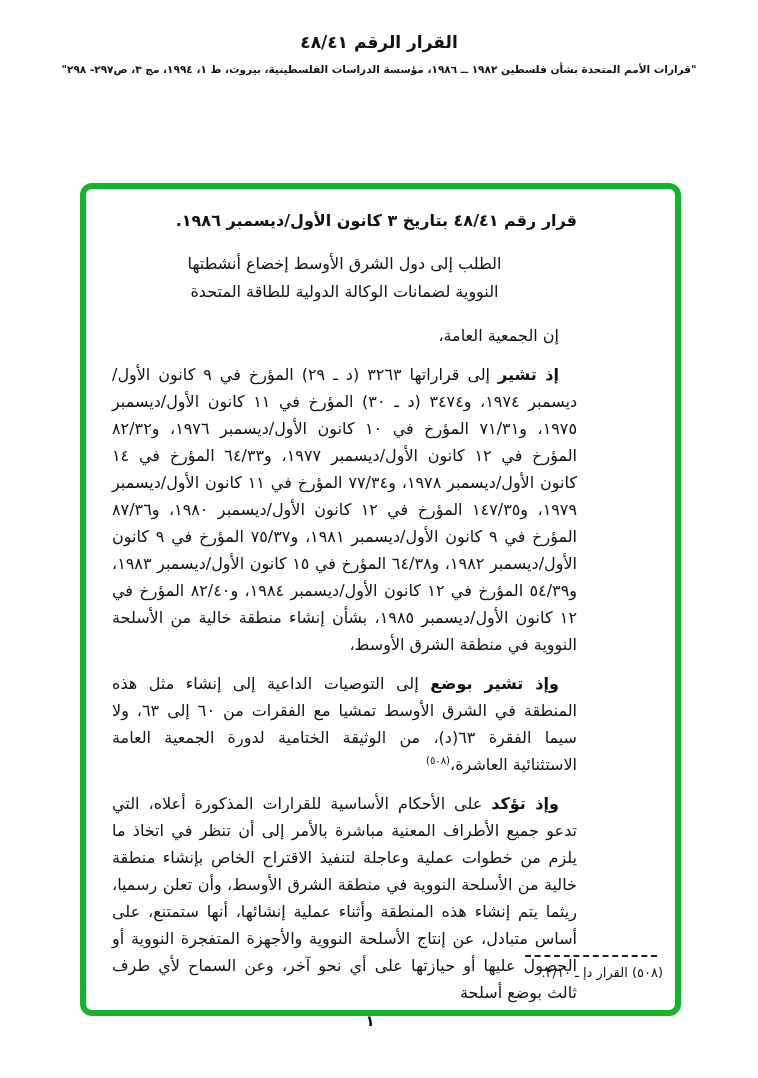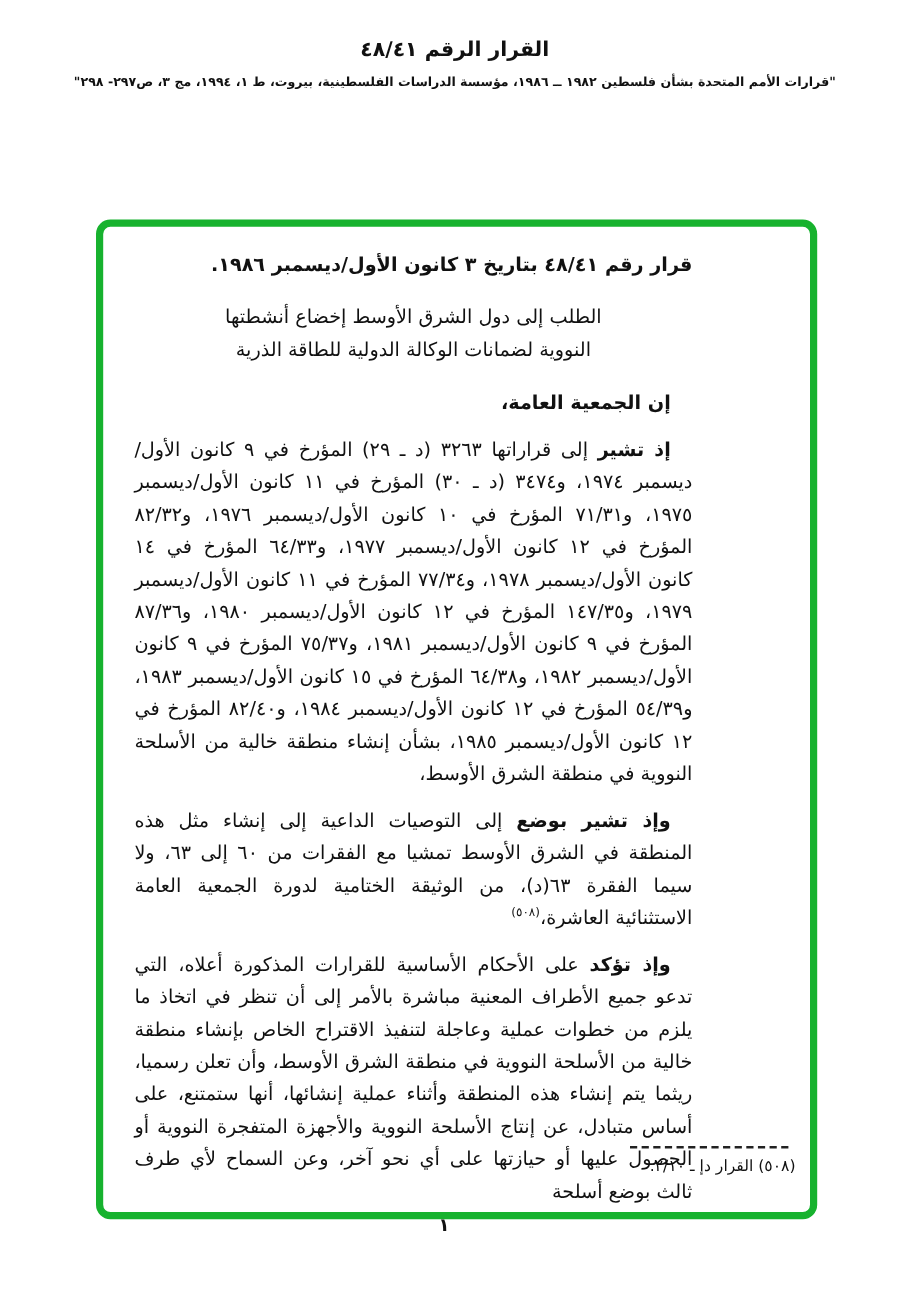--- a/index.html
+++ b/index.html
@@ -47,21 +47,21 @@
     text-align: right;
   }
   .res-heading {
     margin: 0;
     font-weight: normal;
     text-align: center;
     line-height: 28px;
   }
   .opening {
     margin: 16px 0 0 0;
-    font-weight: bold;
+    font-weight: normal;
     text-indent: 18px;
   }
   .para {
     margin: 12px 0 0 0;
     text-align: justify;
     text-indent: 18px;
   }
   .lead { font-weight: bold; }
   sup.fn-ref {
     font-size: 10px;
@@ -102,21 +102,21 @@
 
   <div class="doc-source">"قرارات الأمم المتحدة بشأن فلسطين ١٩٨٢ ــ ١٩٨٦، مؤسسة الدراسات الفلسطينية، بيروت، ط ١، ١٩٩٤، مج ٣، ص٢٩٧- ٢٩٨"</div>
 
   <div class="green-box">
     <div class="res-body">
 
       <p class="date-line">قرار رقم ٤٨/٤١ بتاريخ ٣ كانون الأول/ديسمبر ١٩٨٦.</p>
 
       <p class="res-heading">الطلب إلى دول الشرق الأوسط إخضاع أنشطتها</p>
 
-      <p class="res-heading">النووية لضمانات الوكالة الدولية للطاقة الذرية</p>
+      <p class="res-heading">النووية لضمانات الوكالة الدولية للطاقة المتحدة</p>
 
       <p class="opening">إن الجمعية العامة،</p>
 
       <p class="para"><span class="lead">إذ تشير</span><span> إلى قراراتها ٣٢٦٣ (د ـ ٢٩) المؤرخ في ٩ كانون الأول/ديسمبر ١٩٧٤، و٣٤٧٤ (د ـ ٣٠) المؤرخ في ١١ كانون الأول/ديسمبر ١٩٧٥، و٧١/٣١ المؤرخ في ١٠ كانون الأول/ديسمبر ١٩٧٦، و٨٢/٣٢ المؤرخ في ١٢ كانون الأول/ديسمبر ١٩٧٧، و٦٤/٣٣ المؤرخ في ١٤ كانون الأول/ديسمبر ١٩٧٨، و٧٧/٣٤ المؤرخ في ١١ كانون الأول/ديسمبر ١٩٧٩، و١٤٧/٣٥ المؤرخ في ١٢ كانون الأول/ديسمبر ١٩٨٠، و٨٧/٣٦ المؤرخ في ٩ كانون الأول/ديسمبر ١٩٨١، و٧٥/٣٧ المؤرخ في ٩ كانون الأول/ديسمبر ١٩٨٢، و٦٤/٣٨ المؤرخ في ١٥ كانون الأول/ديسمبر ١٩٨٣، و٥٤/٣٩ المؤرخ في ١٢ كانون الأول/ديسمبر ١٩٨٤، و٨٢/٤٠ المؤرخ في ١٢ كانون الأول/ديسمبر ١٩٨٥، بشأن إنشاء منطقة خالية من الأسلحة النووية في منطقة الشرق الأوسط،</span></p>
 
       <p class="para"><span class="lead">وإذ تشير بوضع</span><span> إلى التوصيات الداعية إلى إنشاء مثل هذه المنطقة في الشرق الأوسط تمشيا مع الفقرات من ٦٠ إلى ٦٣، ولا سيما الفقرة ٦٣(د)، من الوثيقة الختامية لدورة الجمعية العامة الاستثنائية العاشرة،</span><sup class="fn-ref">(٥٠٨)</sup></p>
 
       <p class="para"><span class="lead">وإذ تؤكد</span><span> على الأحكام الأساسية للقرارات المذكورة أعلاه، التي تدعو جميع الأطراف المعنية مباشرة بالأمر إلى أن تنظر في اتخاذ ما يلزم من خطوات عملية وعاجلة لتنفيذ الاقتراح الخاص بإنشاء منطقة خالية من الأسلحة النووية في منطقة الشرق الأوسط، وأن تعلن رسميا، ريثما يتم إنشاء هذه المنطقة وأثناء عملية إنشائها، أنها ستمتنع، على أساس متبادل، عن إنتاج الأسلحة النووية والأجهزة المتفجرة النووية أو الحصول عليها أو حيازتها على أي نحو آخر، وعن السماح لأي طرف ثالث بوضع أسلحة</span></p>
 
     </div>

